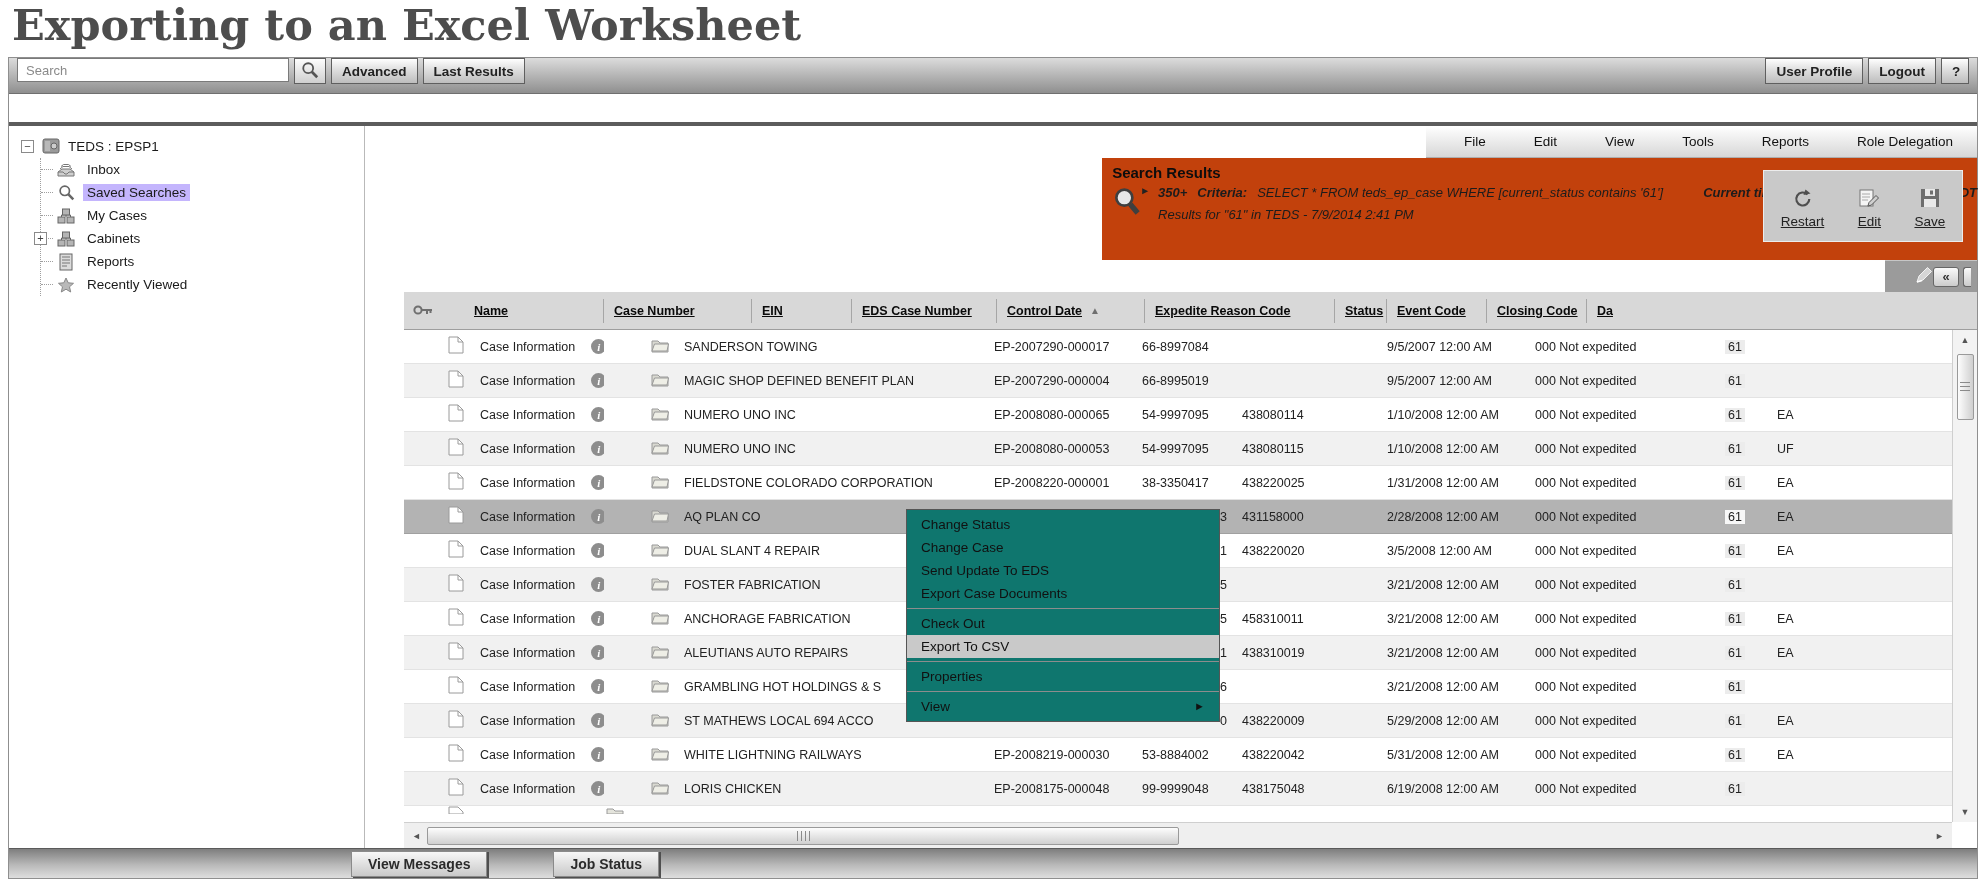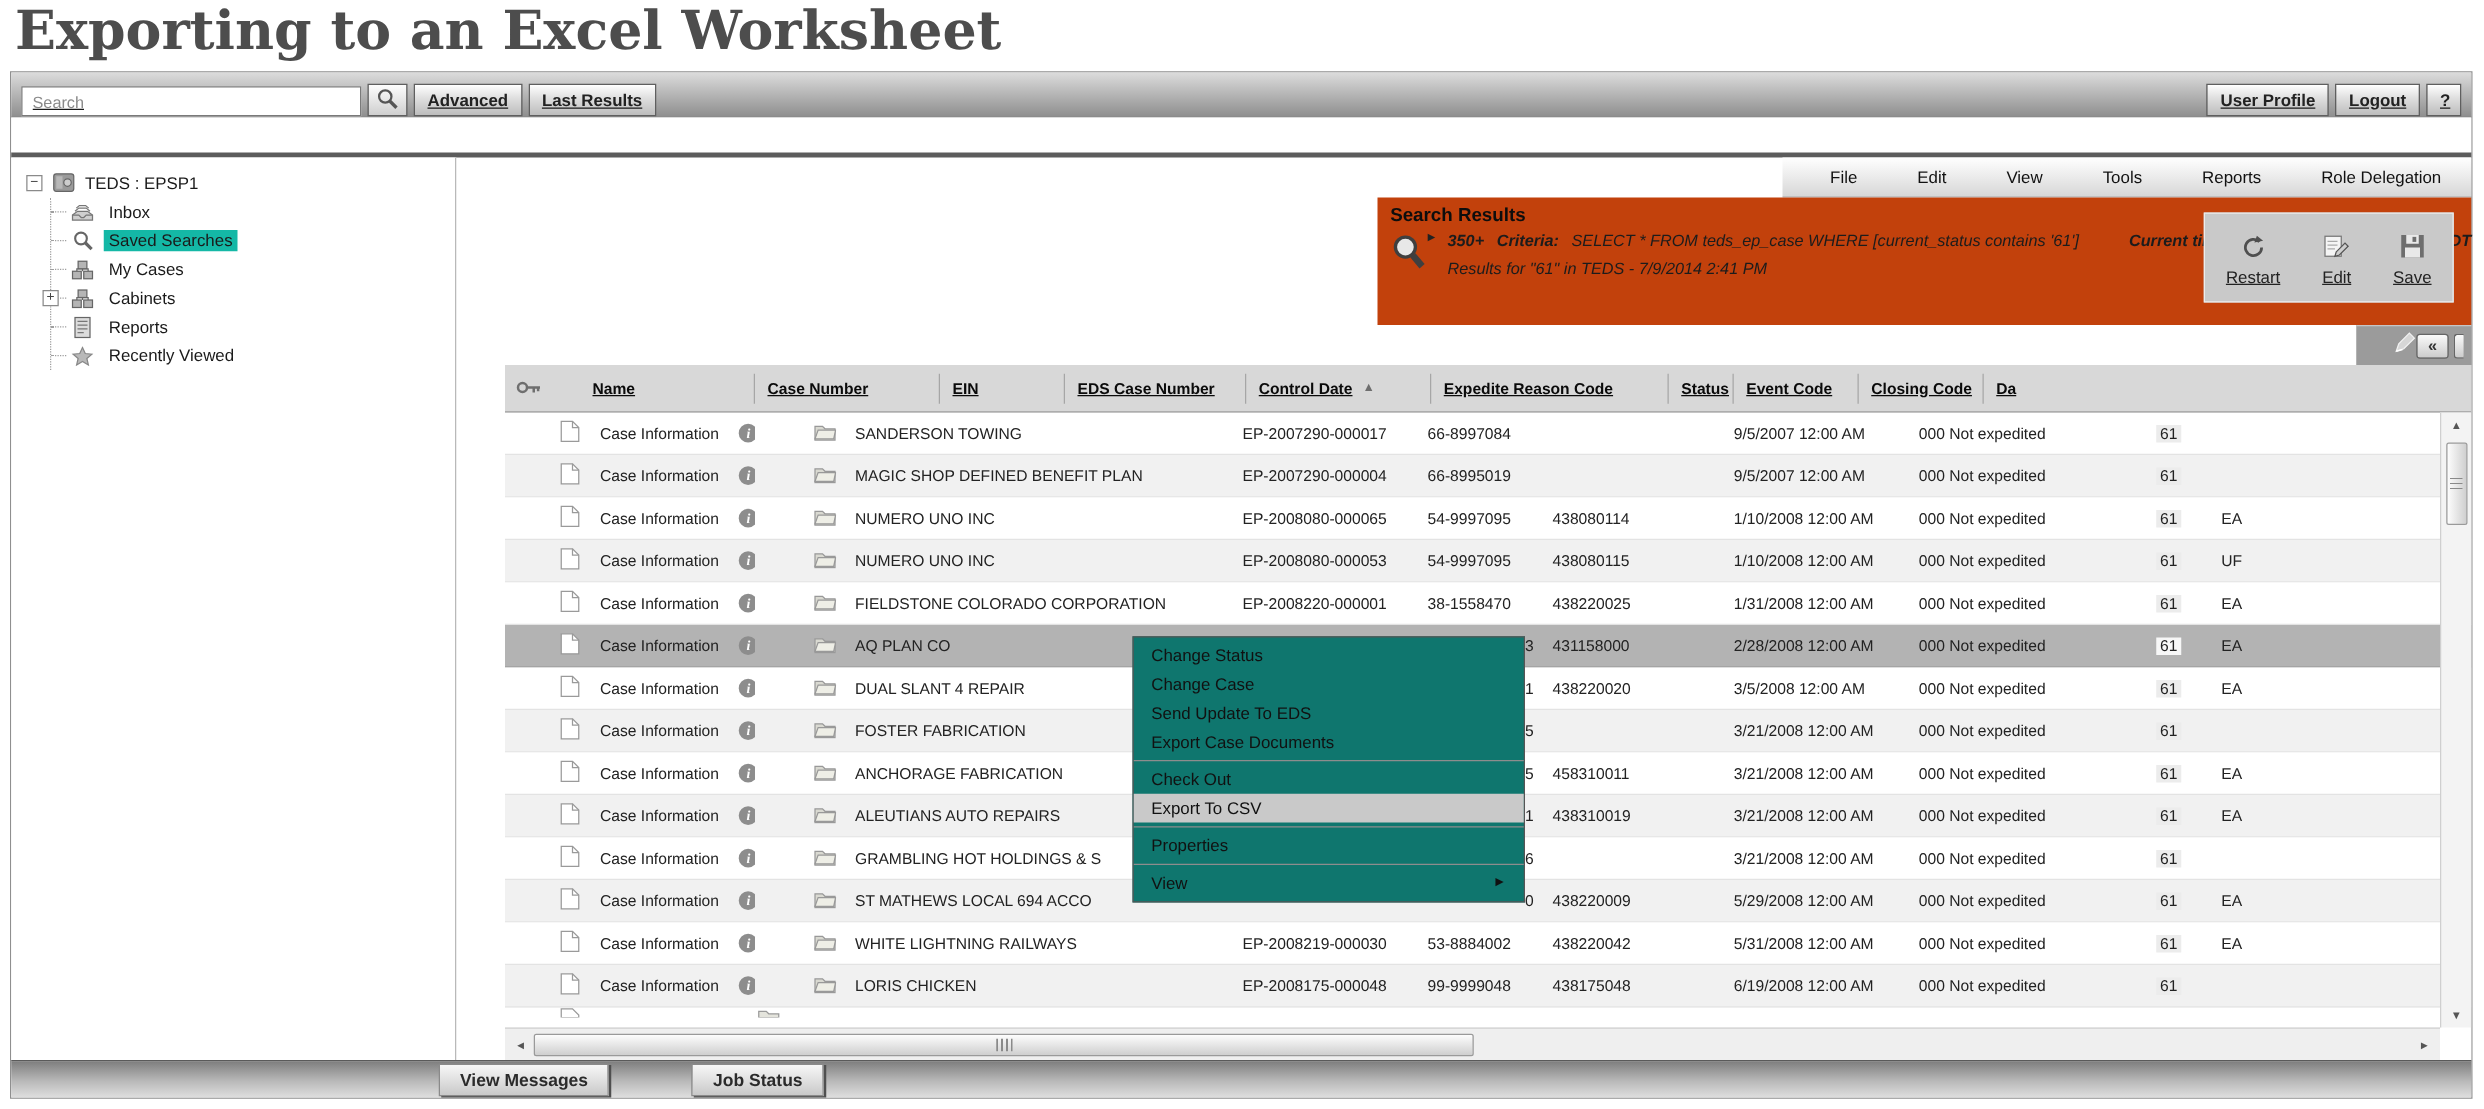--- a/index.html
+++ b/index.html
@@ -10,21 +10,21 @@
   
   .page-title { position:absolute; left:12px; top:0px;
     font-family:"DejaVu Serif", serif; font-weight:bold; font-size:43px; color:#4d4d4d; }
 
   
   .app { position:absolute; left:8px; top:57px; width:1970px; height:822px;
          border:1px solid #8f8f8f; display:flex; flex-direction:column; background:#fff; }
 
   
   .toolbar { height:36px; background:linear-gradient(#dcdcdc,#b9b9b9 45%,#8f8f8f);
-             border-bottom:1px solid #6f6f6f; display:flex; align-items:flex-end; padding:0 8px; gap:5px;text-decoration:underline; }
+             border-bottom:1px solid #6f6f6f; display:flex; align-items:flex-start; padding:0 8px; gap:5px; }
   .search-box { width:272px; height:24px; border:1px solid #7a7a7a; padding:0 8px;
                 font-size:13px; color:#333; background:#fff; }
   .search-box::placeholder { color:#8a8a8a; }
   .btn { background:linear-gradient(#fefefe,#dedede 45%,#bdbdbd); border:1px solid #5f5f5f;
          font-weight:bold; font-size:13.5px; color:#222; padding:3px 10px; height:26px;
          box-shadow:inset 0 1px 0 #fff; cursor:default; font-family:inherit; }
   .iconbtn { width:32px; height:26px; display:inline-flex; align-items:center; justify-content:center;
              background:linear-gradient(#fdfdfd,#cfcfcf); border:1px solid #5f5f5f; }
   .tb-spacer { flex:1; }
   .help-btn { width:28px; }
@@ -37,21 +37,21 @@
   .tree-panel { width:356px; background:#fff; border-right:1px solid #b9b9b9; padding:8px 0 0 12px;
                 font-size:13.5px; }
   .tree-root-row { display:flex; align-items:center; gap:6px; height:24px; }
   .expander { width:13px; height:13px; border:1px solid #8a8a8a; background:#fff; font-size:11px;
               line-height:11px; text-align:center; color:#444; flex:0 0 13px; }
   .tree-children { margin-left:19px; border-left:1px dotted #9f9f9f; }
   .tree-item { display:flex; align-items:center; gap:6px; height:23px; position:relative; padding-left:14px; }
   .tree-item::before { content:""; position:absolute; left:0; top:11px; width:12px; border-top:1px dotted #9f9f9f; }
   .tree-item .expander { position:absolute; left:-7px; top:5px; background:#fff; }
   .tlabel { padding:1px 4px; }
-  .tlabel.sel { background:#14b8a6; }
+  .tlabel.sel { background:#c4b5fd; }
   .ticon { display:inline-flex; width:22px; justify-content:center; }
 
   
   .content { flex:1; display:flex; flex-direction:column; min-width:0;align-items:flex-end; }
   .menubar { height:32px; background:linear-gradient(#ffffff,#d7d7d7); border-bottom:1px solid #aeaeae;
              display:flex; align-items:center; font-size:13.5px; color:#111; padding-left:14px; }
   .mitem { padding:0 24px; cursor:default; }
 
   .results-area { height:102px; background:#c2410c; position:relative; padding:6px 0 0 10px; }
   .results-hd { font-weight:bold; font-size:15px; color:#0d0d0d; margin-bottom:4px; }
@@ -515,21 +515,21 @@
     <div class="td c-app">
       <span>
         <svg width="18" height="15" viewBox="0 0 18 15">
                     <path d="M1 3 h6 l2 2 h8 v9 h-16 z" fill="#d9d9d1" stroke="#999"></path>
                     <path d="M1 13 l2.5-7 h14 l-1.5 7 z" fill="#eeeee6" stroke="#999"></path>
                   </svg>
       </span>
       <span class="f-app">FIELDSTONE COLORADO CORPORATION</span>
     </div>
     <div class="td c-case f-case">EP-2008220-000001</div>
-    <div class="td c-ein f-ein">38-1558470</div>
+    <div class="td c-ein f-ein">38-3350417</div>
     <div class="td c-eds f-eds">438220025</div>
     <div class="td c-date f-date">1/31/2008 12:00 AM</div>
     <div class="td c-exp f-exp">000 Not expedited</div>
     <div class="td c-status">
                 <span class="hl f-status">61</span>
               </div>
     <div class="td c-event f-event">EA</div>
     <div class="td c-close"></div>
     <div class="td c-da"></div>
   </div>

